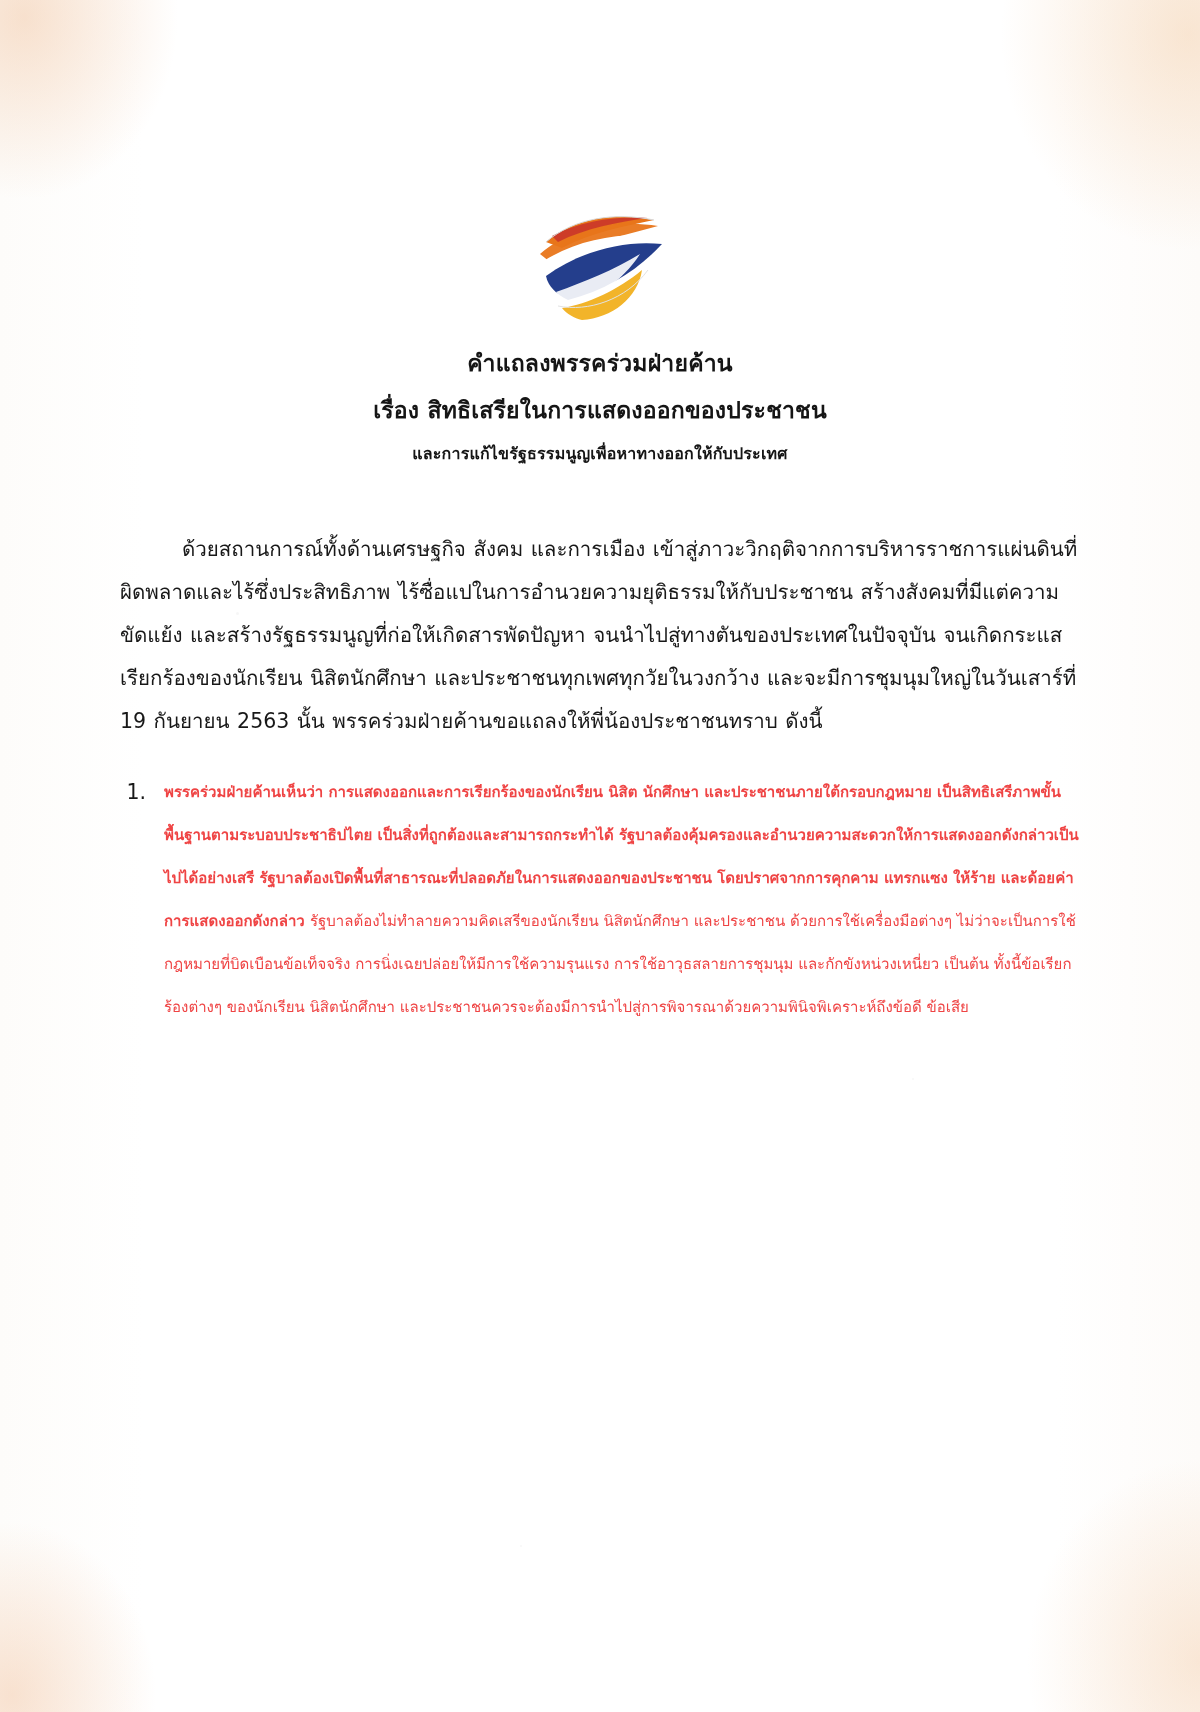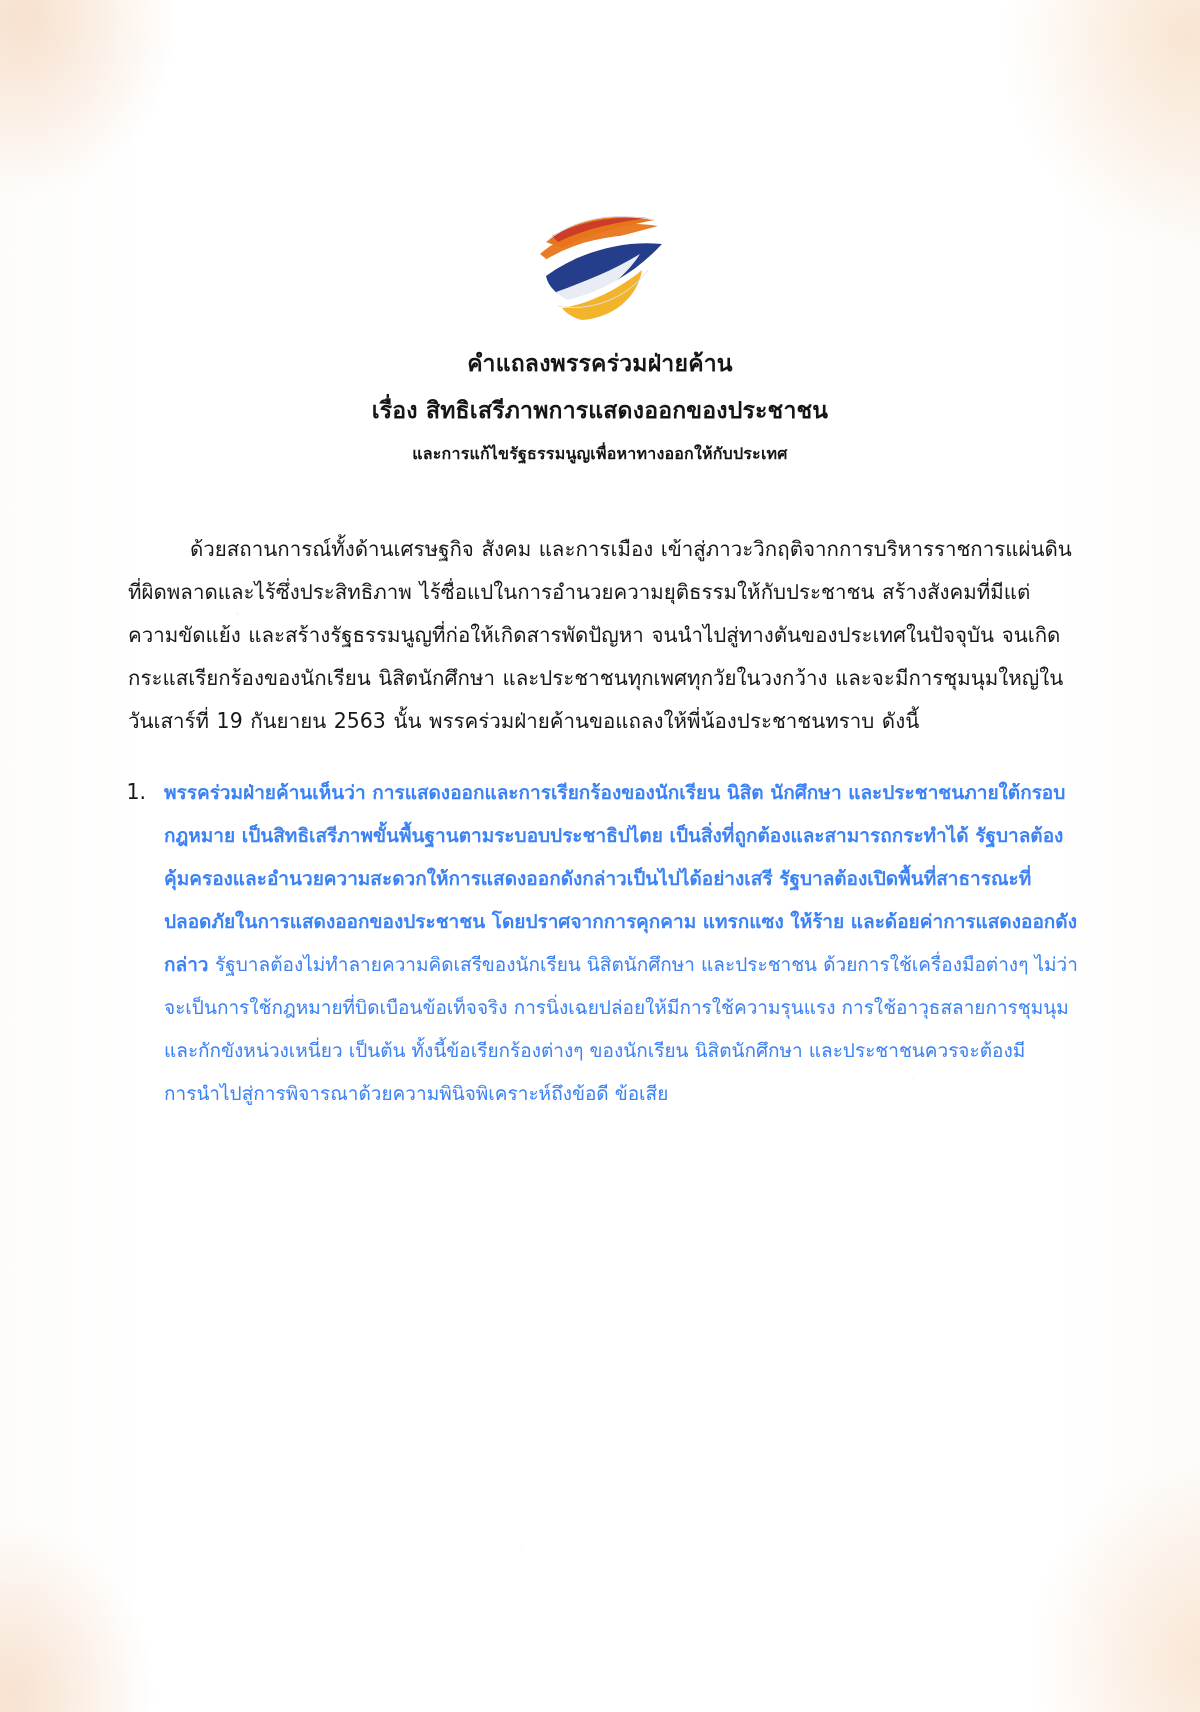--- a/index.html
+++ b/index.html
@@ -65,21 +65,21 @@
   .title-line.l1 { font-size: 23px; line-height: 1.0; }
   .title-line.l2 { font-size: 23px; line-height: 1.0; margin-top: 24px; }
   .title-line.l3 { font-size: 16px; line-height: 1.0; margin-top: 24px; }
 
   
   .body-block {
     margin-top: 66px;
     color: #181818;
   }
   p.para {
-    margin: 8px;
+    margin: 0;
     font-size: 20.5px;
     line-height: 43px;
     text-indent: 62px;
     text-align: left;
     word-spacing: 1px;
   }
 
   
   .list {
     margin-top: 28px;
@@ -94,23 +94,23 @@
     flex: 0 0 44px;
     text-align: right;
     padding-right: 18px;
     box-sizing: border-box;
     font-size: 20.5px;
     line-height: 43px;
     color: #181818;
   }
   .list-body {
     flex: 1 1 auto;
-    font-size: 19px;
+    font-size: 15px;
     line-height: 43px;
-    color: #3b82f6;
+    color: #ef4444;
   }
   .list-body .bold {
     font-weight: bold;
   }
   .list-body .normal {
     font-weight: normal;
   }
 </style>
 </head>
 <body>
@@ -143,21 +143,21 @@
         <path d="M40 112 C66 108, 96 94, 120 74 C116 102, 90 122, 60 124 C52 122, 45 118, 40 112 Z" fill="#F2B42A"></path>
 
         <path d="M24 46 C52 22, 92 16, 132 24" fill="none" stroke="#D8D8D8" stroke-width="1"></path>
         <path d="M36 110 C66 116, 104 104, 126 74" fill="none" stroke="#E2E2E2" stroke-width="1"></path>
       </svg>
     </div>
   </div>
 
   <div class="title-block">
     <div class="title-line l1">คำแถลงพรรคร่วมฝ่ายค้าน</div>
-    <div class="title-line l2">เรื่อง สิทธิเสรีภาพการแสดงออกของประชาชน</div>
+    <div class="title-line l2">เรื่อง สิทธิเสรียในการแสดงออกของประชาชน</div>
     <div class="title-line l3">และการแก้ไขรัฐธรรมนูญเพื่อหาทางออกให้กับประเทศ</div>
   </div>
 
   <div class="body-block">
     <p class="para">ด้วยสถานการณ์ทั้งด้านเศรษฐกิจ สังคม และการเมือง เข้าสู่ภาวะวิกฤติจากการบริหารราชการแผ่นดินที่ผิดพลาดและไร้ซึ่งประสิทธิภาพ ไร้ซื่อแปในการอำนวยความยุติธรรมให้กับประชาชน สร้างสังคมที่มีแต่ความขัดแย้ง และสร้างรัฐธรรมนูญที่ก่อให้เกิดสารพัดปัญหา จนนำไปสู่ทางตันของประเทศในปัจจุบัน จนเกิดกระแสเรียกร้องของนักเรียน นิสิตนักศึกษา และประชาชนทุกเพศทุกวัยในวงกว้าง และจะมีการชุมนุมใหญ่ในวันเสาร์ที่ 19 กันยายน 2563 นั้น พรรคร่วมฝ่ายค้านขอแถลงให้พี่น้องประชาชนทราบ ดังนี้</p>
 
     <div class="list">
       <div class="list-item">
         <div class="list-num">1.</div>
         <div class="list-body">

